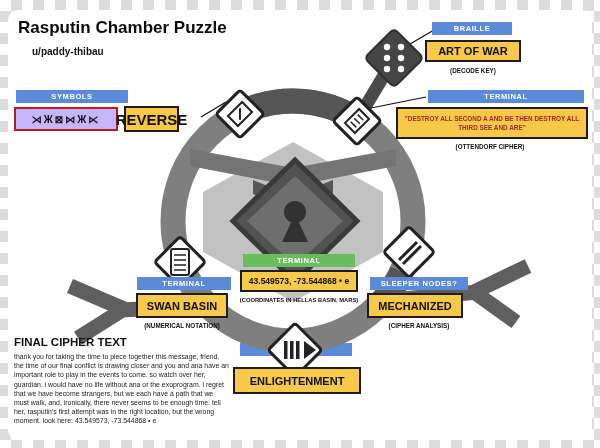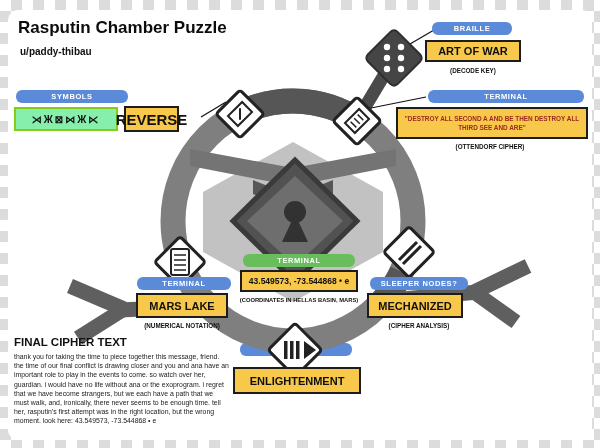--- a/index.html
+++ b/index.html
@@ -9,36 +9,36 @@
     background-color:#fff;
     background-image:
       linear-gradient(45deg,#dcdcdc 25%,transparent 25%,transparent 75%,#dcdcdc 75%),
       linear-gradient(45deg,#dcdcdc 25%,transparent 25%,transparent 75%,#dcdcdc 75%);
     background-size:22px 22px;
     background-position:0 0,11px 11px;
   }
   .panel{position:absolute;left:8px;top:10px;width:584px;height:430px;background:#fff;border-radius:10px;z-index:1;}
   .art{position:absolute;left:0;top:0;width:600px;height:448px;z-index:3;pointer-events:none;}
   .title{position:absolute;left:18px;top:18px;font-size:17px;font-weight:bold;color:#0c0c0c;z-index:4;}
-  .subtitle{position:absolute;left:20px;top:46px;font-size:10px;font-weight:bold;z-index:4;}
+  .subtitle{position:absolute;left:32px;top:46px;font-size:10px;font-weight:bold;z-index:4;}
   .header-bar{
     position:absolute;z-index:4;height:13px;background:var(--accent-blue,#5b8bd8);
     color:#fff;font-weight:bold;font-size:7.5px;letter-spacing:.6px;
-    display:flex;align-items:center;justify-content:center;border-radius:6px;
+    display:flex;align-items:center;justify-content:center;border-radius:0;
   }
   .header-bar.green{background:var(--accent-green,#69bd5d);}
   .header-bar.under{z-index:2;}
   .value-box{
     position:absolute;z-index:4;background:var(--accent-yellow,#f8c84a);
     border:2px solid #1c1c1c;border-radius:0;color:#101010;font-weight:bold;
     display:flex;align-items:center;justify-content:center;text-align:center;box-sizing:border-box;
   }
   .value-box.quote{font-size:6.4px;color:var(--quote-red,#9c2a21);line-height:1.45;padding:2px 4px;}
   .glyph-box{
-    position:absolute;z-index:4;background:#86efac;border:2px solid #84cc16;box-sizing:border-box;
+    position:absolute;z-index:4;background:#c4b5fd;border:2px solid #b91c1c;box-sizing:border-box;
     display:flex;align-items:center;justify-content:center;font-size:10px;font-weight:bold;letter-spacing:2px;
   }
   .caption{position:absolute;z-index:4;font-size:6.3px;font-weight:bold;color:#101010;text-align:center;}
   .fc-head{position:absolute;left:14px;top:336px;font-size:11.5px;font-weight:bold;z-index:4;}
   .fc-text{position:absolute;left:14px;top:352px;width:216px;font-size:6.9px;line-height:1.33;color:#1a1a1a;z-index:4;}
 </style>
 </head>
 <body>
 
 <div class="panel"></div>
@@ -139,21 +139,21 @@
 
 <div class="header-bar" style="left:428px;top:90px;width:156px;">TERMINAL</div>
 <div class="value-box quote" style="left:396px;top:107px;width:192px;height:32px;">"DESTROY ALL SECOND A AND BE THEN DESTROY ALL THIRD SEE AND ARE"</div>
 <div class="caption" style="left:430px;top:143px;width:120px;">(OTTENDORF CIPHER)</div>
 
 <div class="header-bar green" style="left:243px;top:254px;width:112px;">TERMINAL</div>
 <div class="value-box" style="left:240px;top:270px;width:118px;height:22px;font-size:8.5px;">43.549573, -73.544868 • e</div>
 <div class="caption" style="left:228px;top:297px;width:142px;font-size:5.8px;">(COORDINATES IN HELLAS BASIN, MARS)</div>
 
 <div class="header-bar" style="left:137px;top:277px;width:94px;">TERMINAL</div>
-<div class="value-box" style="left:136px;top:293px;width:92px;height:25px;font-size:11px;">MARS LAKE</div>
+<div class="value-box" style="left:136px;top:293px;width:92px;height:25px;font-size:11px;">SWAN BASIN</div>
 <div class="caption" style="left:132px;top:322px;width:100px;">(NUMERICAL NOTATION)</div>
 
 <div class="header-bar" style="left:370px;top:277px;width:98px;">SLEEPER NODES?</div>
 <div class="value-box" style="left:367px;top:293px;width:96px;height:25px;font-size:11px;">MECHANIZED</div>
 <div class="caption" style="left:369px;top:322px;width:100px;">(CIPHER ANALYSIS)</div>
 
 <div class="header-bar under" style="left:240px;top:343px;width:112px;"></div>
 <div class="value-box" style="left:233px;top:367px;width:128px;height:27px;font-size:11px;">ENLIGHTENMENT</div>
 
 <div class="fc-head">FINAL CIPHER TEXT</div>

